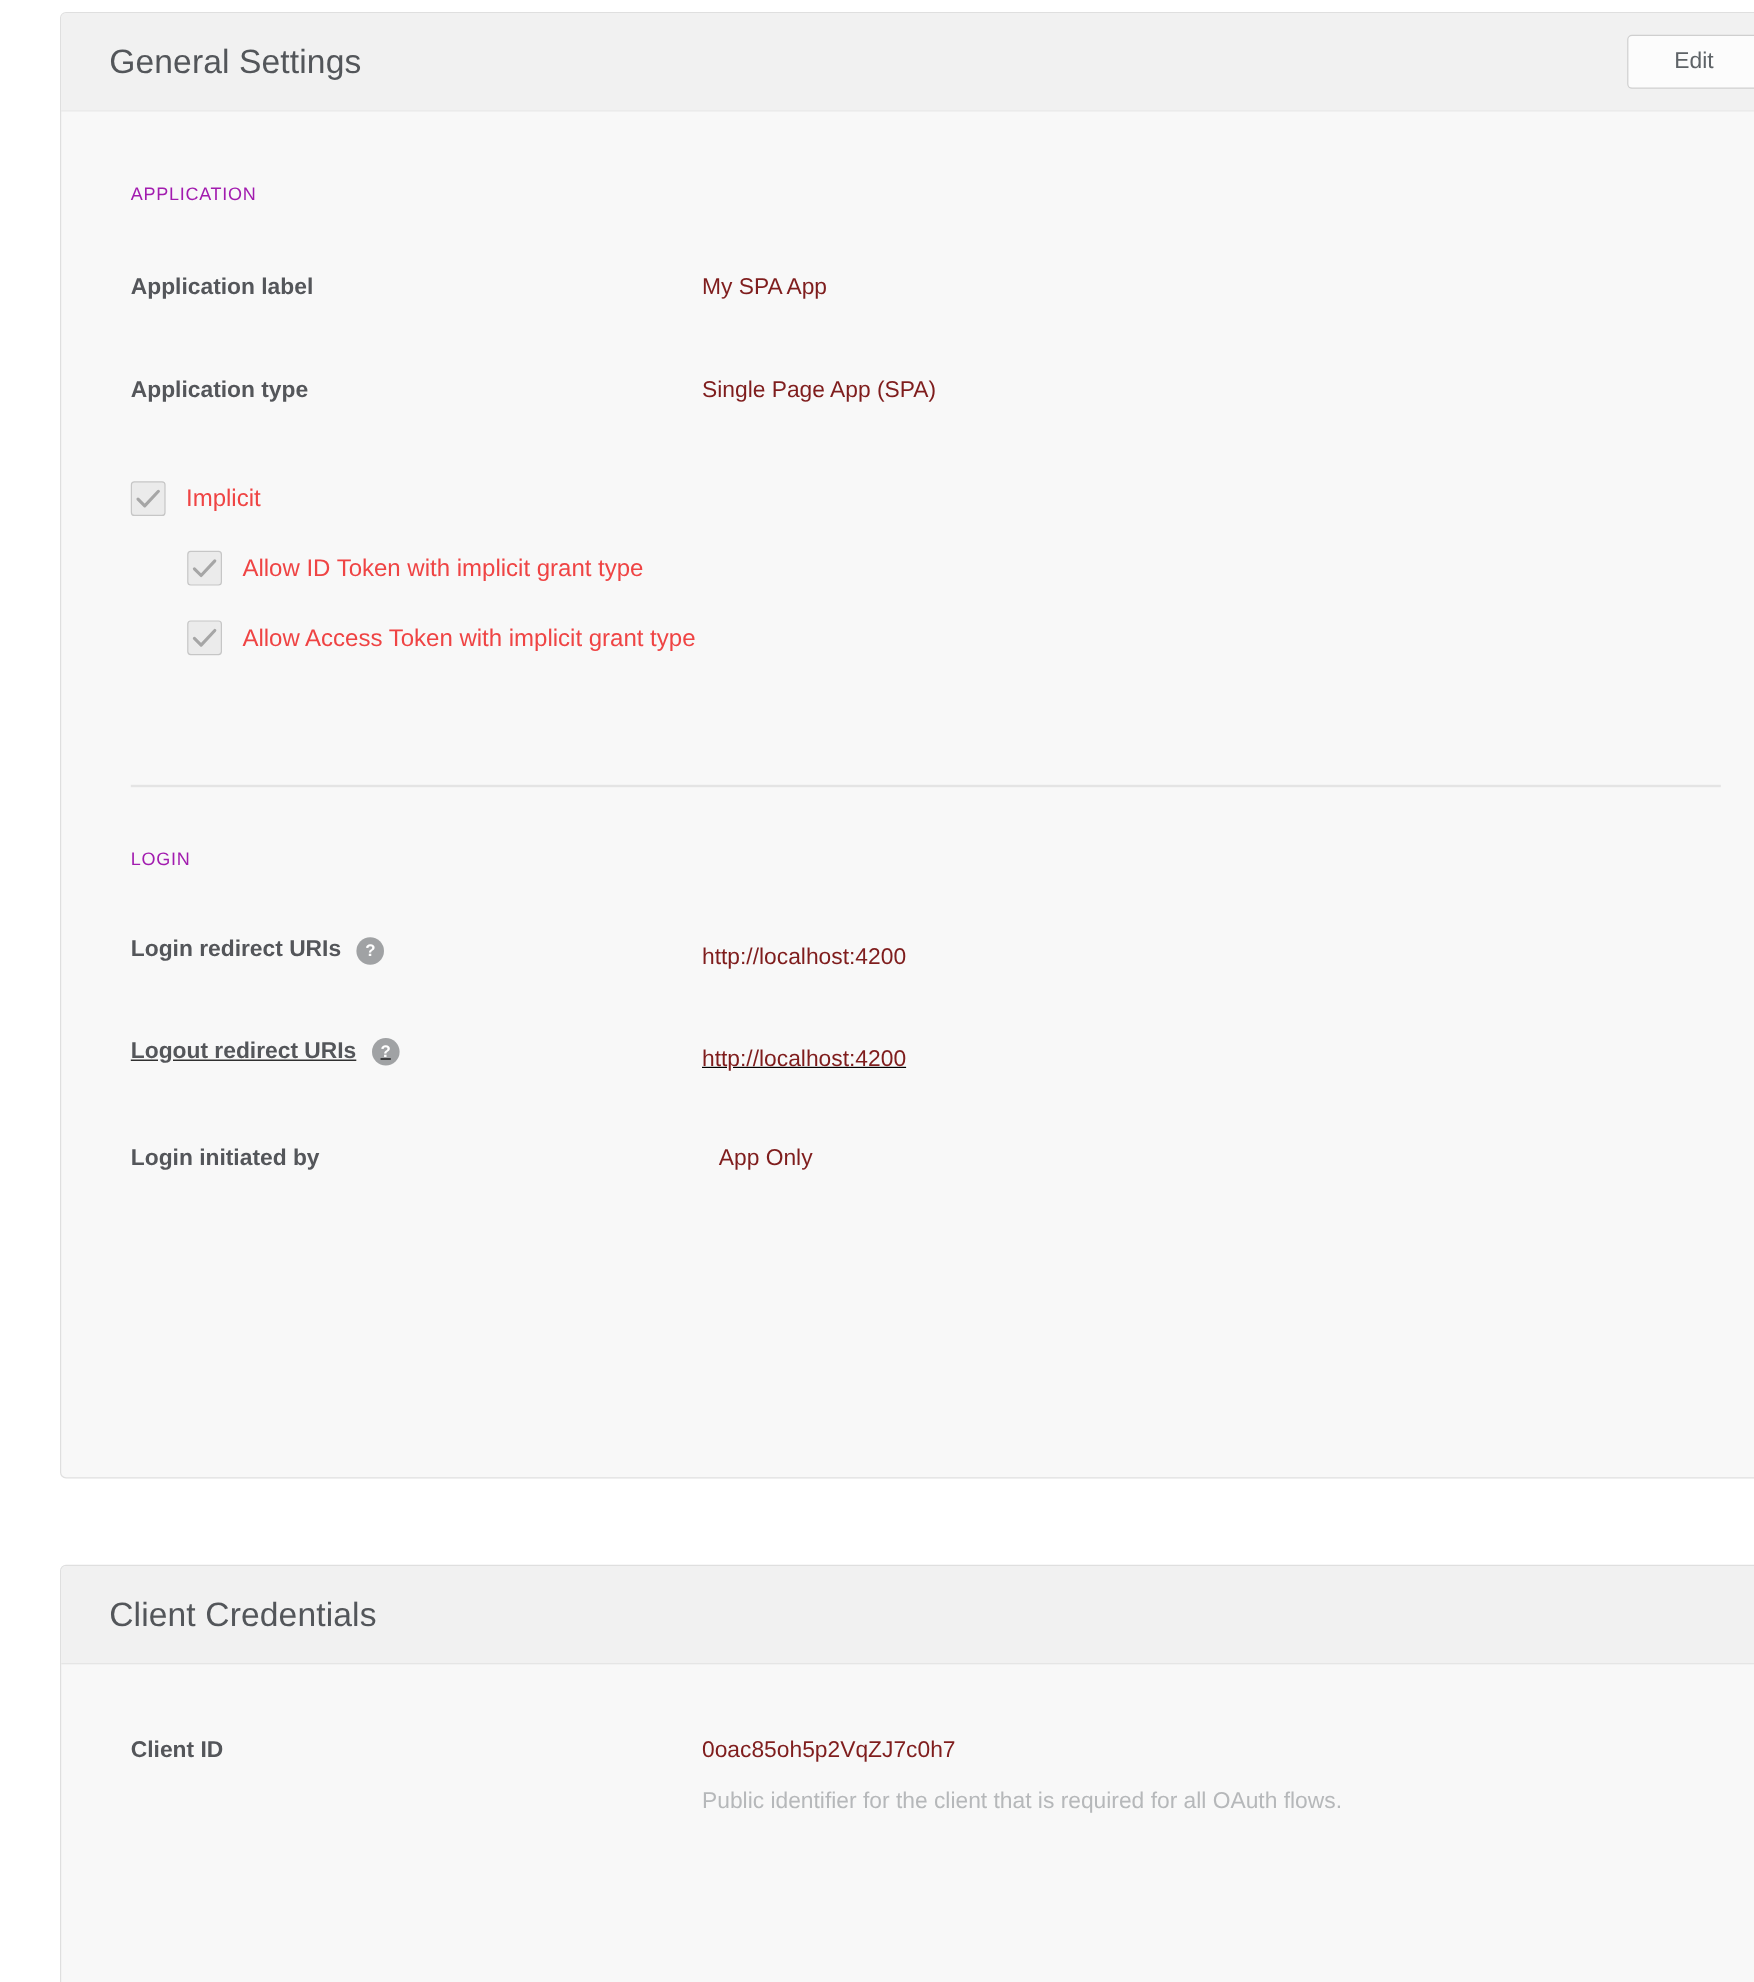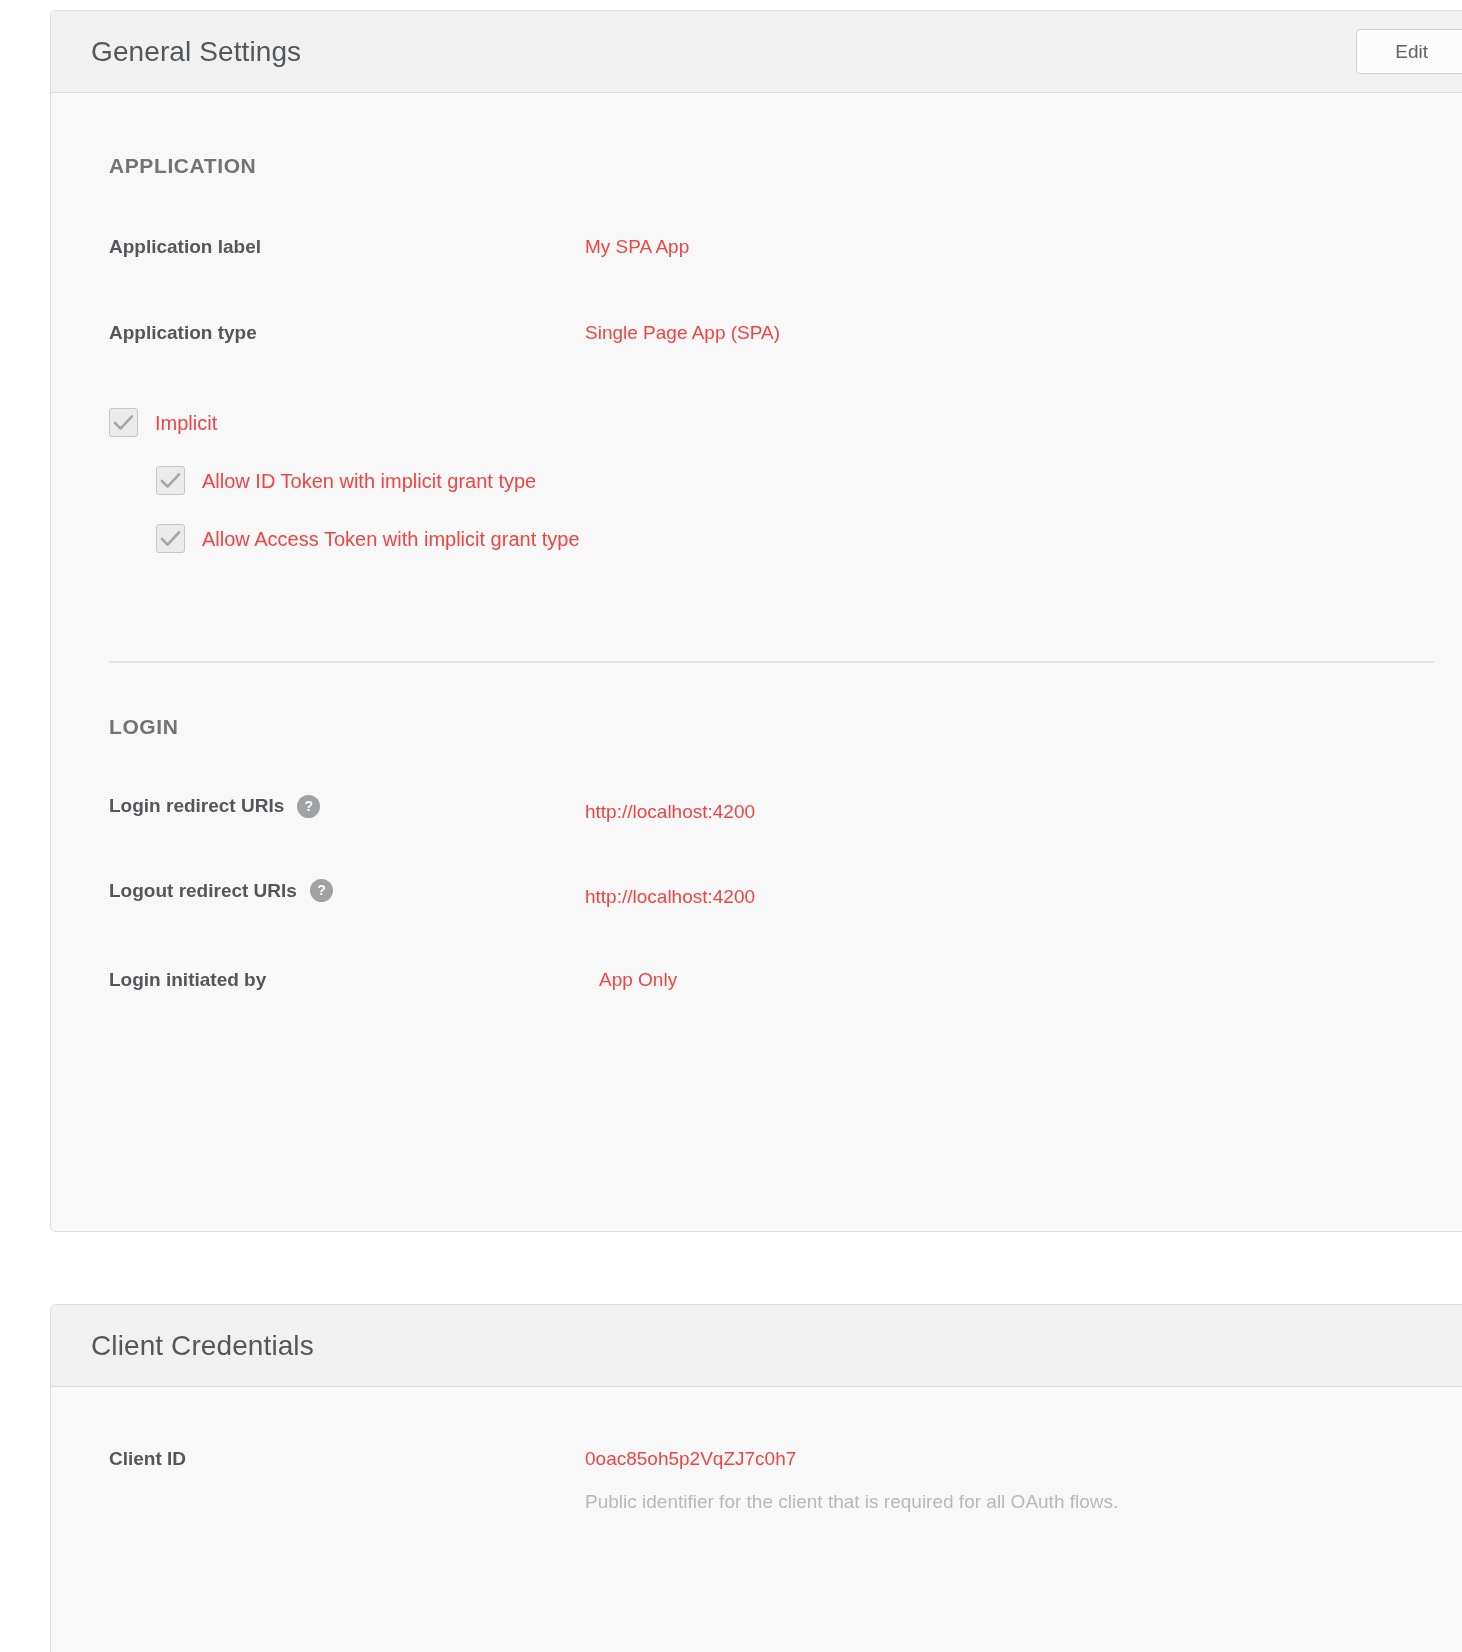--- a/index.html
+++ b/index.html
@@ -56,23 +56,23 @@
     cursor: pointer;
     line-height: 1.15;
   }
 
   .card-body {
     padding: 0 56px 0 58px;
   }
 
   
   .section-head {
-    color: #737373;
-    font-size: 21px;
-    font-weight: 700;
+    color: #a21caf;
+    font-size: 15px;
+    font-weight: 400;
     letter-spacing: 0.6px;
     text-transform: uppercase;
   }
 
   
   .row {
     display: flex;
     align-items: flex-start;
   }
   .row-label {
@@ -80,21 +80,21 @@
     flex: 0 0 476px;
     font-size: 19px;
     font-weight: bold;
     color: #54565a;
     display: flex;
     align-items: center;
     line-height: 1.25;
   }
   .row-value {
     font-size: 19px;
-    color: #ef4444;
+    color: #7f1d1d;
     line-height: 1.3;
   }
   .row-desc {
     font-size: 19px;
     color: #b6b8ba;
     line-height: 1.3;
     margin-top: 18px;
   }
 
   
@@ -217,21 +217,21 @@
       <div class="section-head" style="margin-top:52px;">LOGIN</div>
 
       <div class="row" style="margin-top:55px;">
         <div class="row-label">
           <span>Login redirect URIs</span>
           <span class="help-icon">?</span>
         </div>
         <div class="row-value" style="padding-top:6px;">http://localhost:4200</div>
       </div>
 
-      <div class="row" style="margin-top:54px;">
+      <div class="row" style="margin-top:54px;text-decoration:underline;">
         <div class="row-label">
           <span>Logout redirect URIs</span>
           <span class="help-icon">?</span>
         </div>
         <div class="row-value" style="padding-top:6px;">http://localhost:4200</div>
       </div>
 
       <div class="row" style="margin-top:58px;gap:14px;">
         <div class="row-label">Login initiated by</div>
         <div class="row-value">App Only</div>

